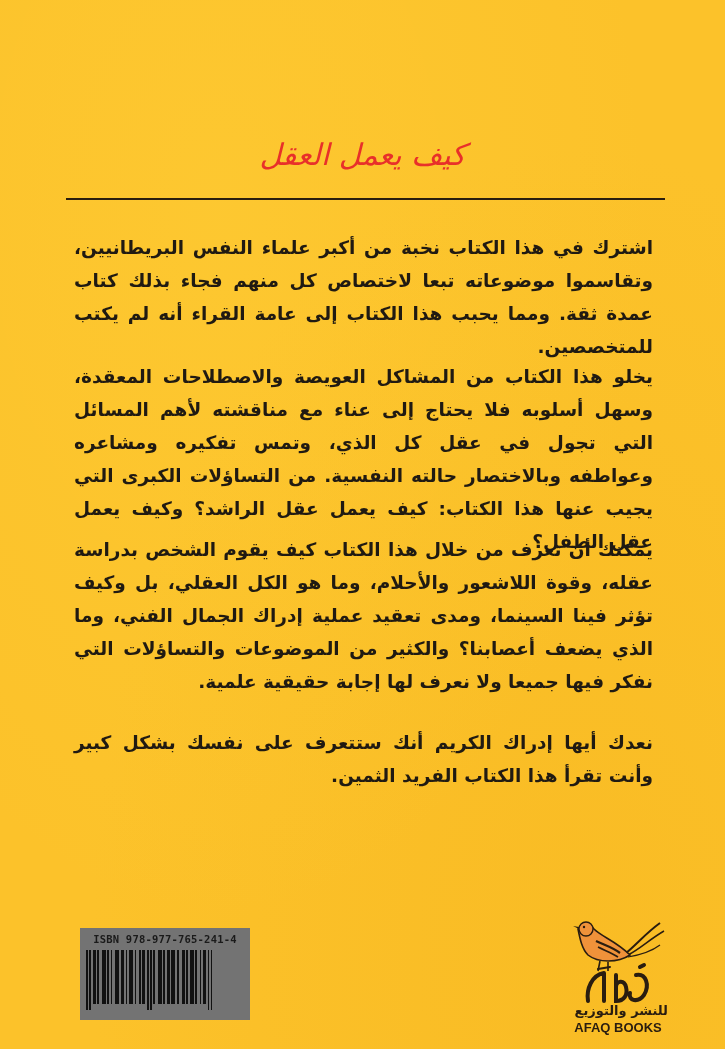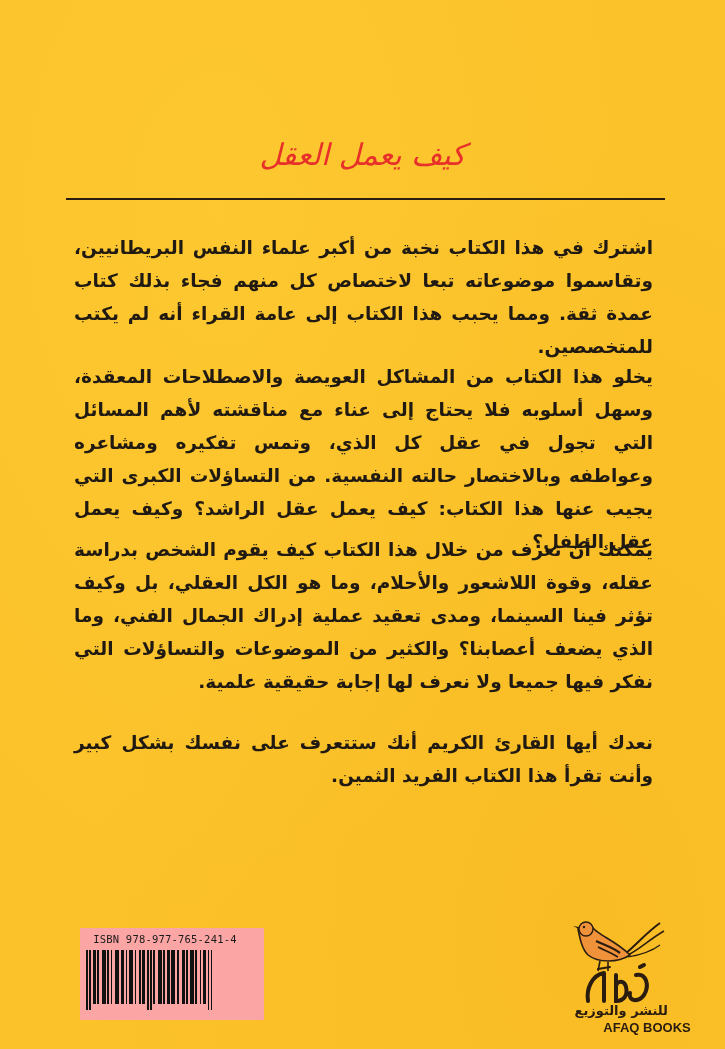--- a/index.html
+++ b/index.html
@@ -60,23 +60,24 @@
   }
   #para1 { top: 202px; }
   #para2 { top: 331px; }
   #para3 { top: 504px; }
   #para4 { top: 697px; }
 
   .barcode-box {
     position: absolute;
     left: 80px;
     top: 911px;
-    width: 184px;
+    width: 170px;
     height: 92px;
-    background: #fca5a5;
+    background: #737373;
+    font-weight: bold;
   }
   .isbn-label {
     position: absolute;
     left: 0; width: 170px;
     top: 5px;
     text-align: center;
     font-family: "DejaVu Sans Mono", monospace;
     font-size: 10.5px;
     color: #1a1a1a;
     letter-spacing: 0.2px;
@@ -132,21 +133,20 @@
   .logo-english {
     position: absolute;
     left: 0; width: 100px;
     top: 105px;
     text-align: center;
     font-family: "Liberation Sans", sans-serif;
     font-size: 13px;
     font-weight: bold;
     color: #2a1d10;
     letter-spacing: 0px;
-    margin-left: 29px;
   }
 </style>
 </head>
 <body>
 
 <div class="cover">
 
   <div class="title">كيف يعمل العقل</div>
 
   <div class="rule"></div>
@@ -157,21 +157,21 @@
 
   <div class="body-text" id="para2">
     <p>يخلو هذا الكتاب من المشاكل العويصة والاصطلاحات المعقدة، وسهل أسلوبه فلا يحتاج إلى عناء مع مناقشته لأهم المسائل التي تجول في عقل كل الذي، وتمس تفكيره ومشاعره وعواطفه وبالاختصار حالته النفسية. من التساؤلات الكبرى التي يجيب عنها هذا الكتاب: كيف يعمل عقل الراشد؟ وكيف يعمل عقل الطفل؟</p>
   </div>
 
   <div class="body-text" id="para3">
     <p>يمكنك أن تعرف من خلال هذا الكتاب كيف يقوم الشخص بدراسة عقله، وقوة اللاشعور والأحلام، وما هو الكل العقلي، بل وكيف تؤثر فينا السينما، ومدى تعقيد عملية إدراك الجمال الفني، وما الذي يضعف أعصابنا؟ والكثير من الموضوعات والتساؤلات التي نفكر فيها جميعا ولا نعرف لها إجابة حقيقية علمية.</p>
   </div>
 
   <div class="body-text" id="para4">
-    <p>نعدك أيها القارئ الكريم أنك ستتعرف على نفسك بشكل كبير وأنت تقرأ هذا الكتاب الفريد الثمين.</p>
+    <p>نعدك أيها إدراك الكريم أنك ستتعرف على نفسك بشكل كبير وأنت تقرأ هذا الكتاب الفريد الثمين.</p>
   </div>
 
   <div class="barcode-box">
     <div class="isbn-label">ISBN 978-977-765-241-4</div>
     <div class="bars">
       <span class="guard" style="width:1.5px"></span>
         <span class="gap" style="width:1.5px"></span>
         <span class="guard" style="width:1.5px"></span>
         <span class="gap" style="width:2px"></span>
       <span style="width:3px"></span>

